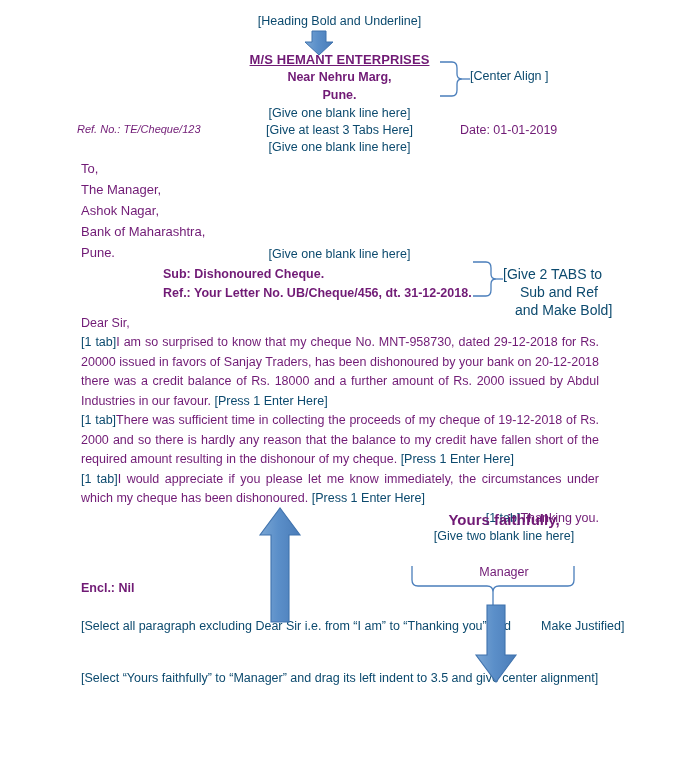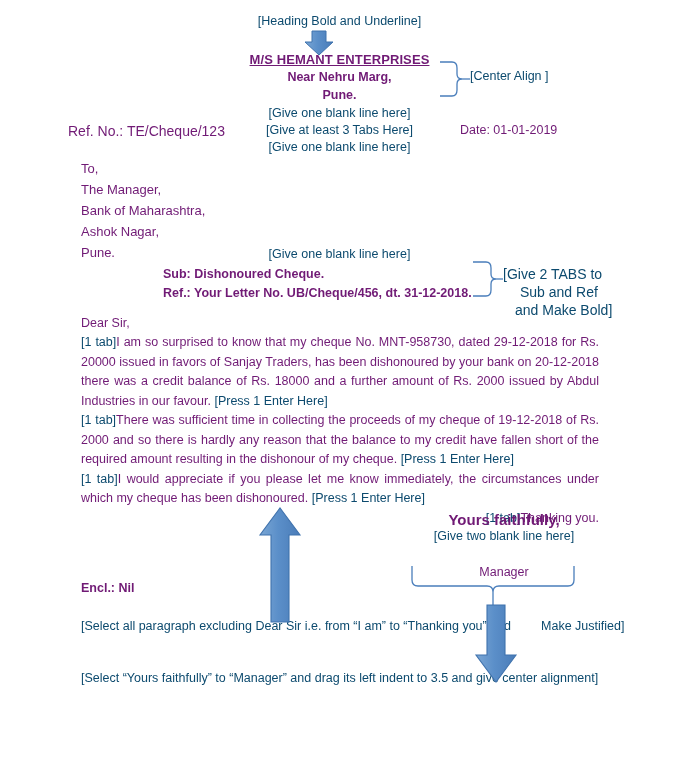--- a/index.html
+++ b/index.html
@@ -43,21 +43,21 @@
     left: 0; right: 0; top: 88px;
     text-align: center; font-size: 12.5px; font-weight: bold;
   }
 
   .center-align-note { left: 470px; top: 69px; font-size: 12.5px; }
 
   .blank-note-1 { left: 0; right: 0; top: 106px; text-align: center; font-size: 12.5px; }
   .tabs-note    { left: 0; right: 0; top: 123px; text-align: center; font-size: 12.5px; }
   .blank-note-2 { left: 0; right: 0; top: 140px; text-align: center; font-size: 12.5px; }
 
-  .refno { left: 68px; top: 123px; font-size: 14px; }
+  .refno { left: 77px; top: 123px; font-size: 11px; font-style: italic; }
   .date  { left: 460px; top: 123px; font-size: 12.5px; }
 
   .to-block { left: 81px; top: 158px; font-size: 13px; line-height: 21px; }
 
   .blank-note-3 { left: 0; right: 0; top: 247px; text-align: center; font-size: 12.5px; }
 
   .sub-block { left: 163px; top: 265px; font-size: 12.5px; font-weight: bold; line-height: 19px; }
 
   .tabs2-note { left: 503px; top: 265px; font-size: 14px; line-height: 18px; }
   .tabs2-note .l2 { display: block; padding-left: 17px; }
@@ -102,22 +102,22 @@
   <div class="abs ann blank-note-1">[Give one blank line here]</div>
   <div class="abs ann tabs-note">[Give at least 3 Tabs Here]</div>
   <div class="abs ann blank-note-2">[Give one blank line here]</div>
 
   <div class="abs blk refno">Ref. No.: TE/Cheque/123</div>
   <div class="abs blk date">Date: 01-01-2019</div>
 
   <div class="abs blk to-block">
     <div>To,</div>
     <div>The Manager,</div>
+    <div>Ashok Nagar,</div>
     <div>Bank of Maharashtra,</div>
-    <div>Ashok Nagar,</div>
     <div>Pune.</div>
   </div>
 
   <div class="abs ann blank-note-3">[Give one blank line here]</div>
 
   <div class="abs blk sub-block">
     <div>Sub: Dishonoured Cheque.</div>
     <div>Ref.: Your Letter No. UB/Cheque/456, dt. 31-12-2018.</div>
   </div>
 

